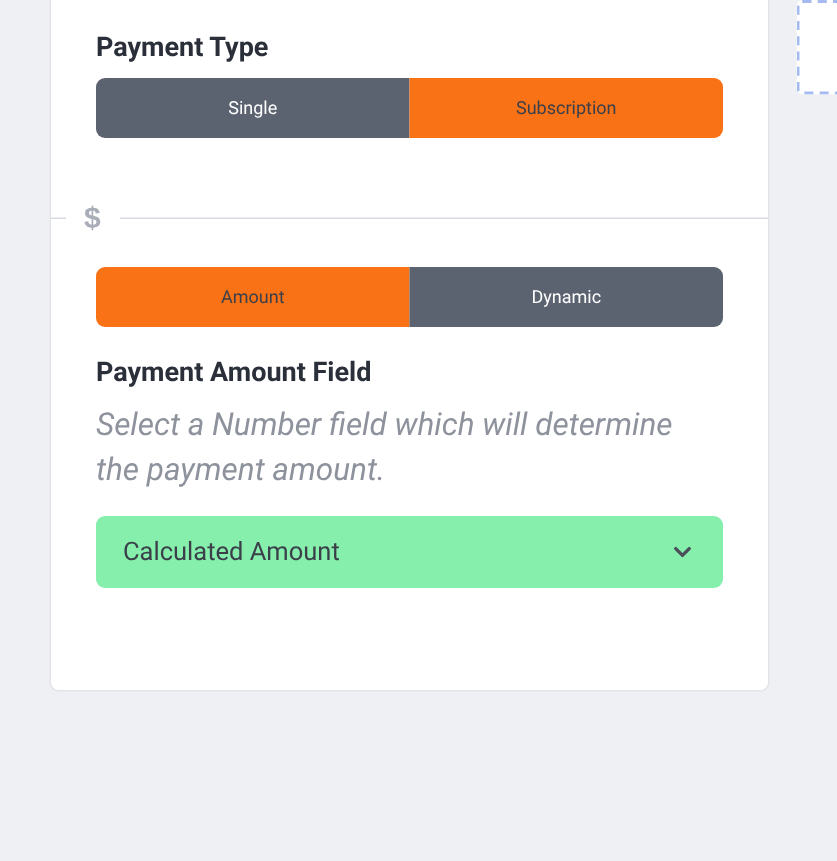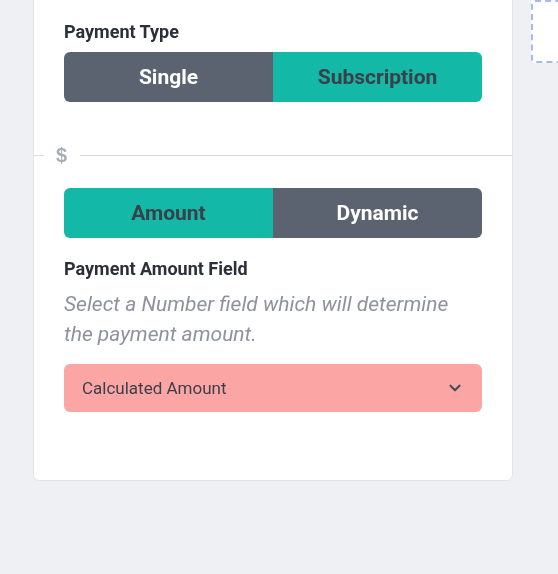--- a/index.html
+++ b/index.html
@@ -46,30 +46,30 @@
       display: flex;
       width: 100%;
       border-radius: 6px;
       overflow: hidden;
       margin-bottom: 20px;
     }
     .segmented .seg {
       flex: 1;
       text-align: center;
       padding: 13px 0;
-      font-size: 21px;
-      font-weight: 700;
+      font-size: 12px;
+      font-weight: 400;
       cursor: pointer;
     }
     .seg-active {
       background: #5b6270;
       color: #ffffff;
     }
     .seg-inactive {
-      background: #14b8a6;
+      background: #f97316;
       color: #3a3f4a;
     }
     .section-divider {
       display: flex;
       align-items: center;
       margin: 42px -30px 22px -30px;
     }
     .section-divider .line-left {
       width: 10px;
       height: 1px;
@@ -98,21 +98,21 @@
       font-size: 21px;
       font-style: italic;
       color: #8d929c;
       margin-bottom: 14px;
       line-height: 1.45;
     }
     .select {
       display: flex;
       align-items: center;
       justify-content: space-between;
-      background: #fca5a5;
+      background: #86efac;
       border-radius: 6px;
       padding: 14px 18px;
       cursor: pointer;
       margin-bottom: 28px;
     }
     .select .value {
       font-size: 17px;
       color: #3a3f4a;
       font-weight: 400;
     }

